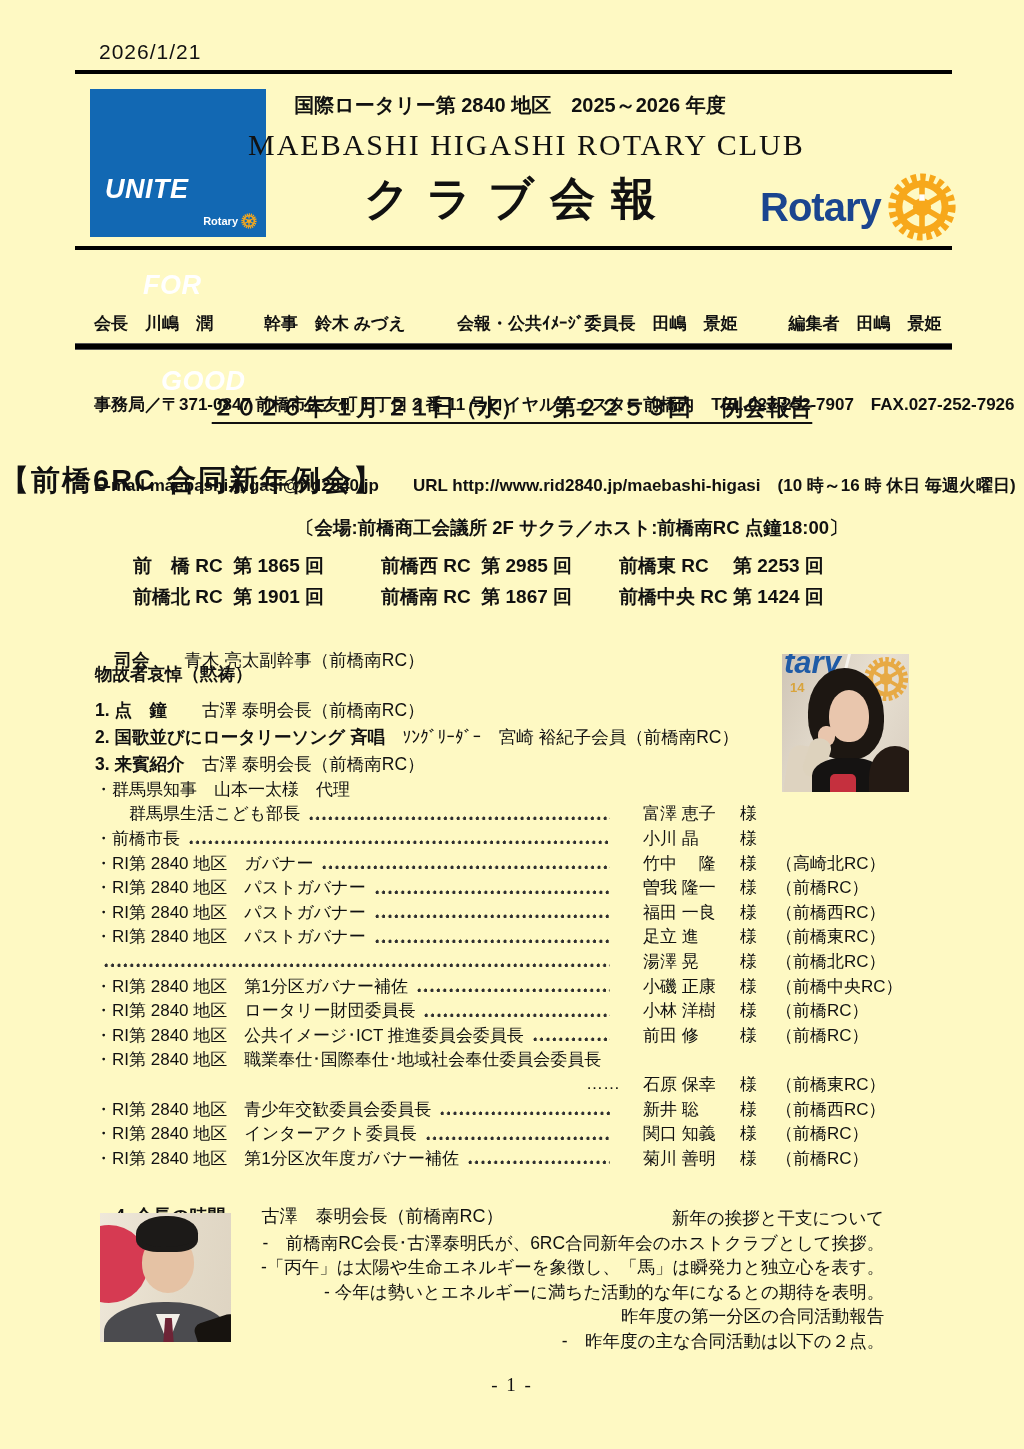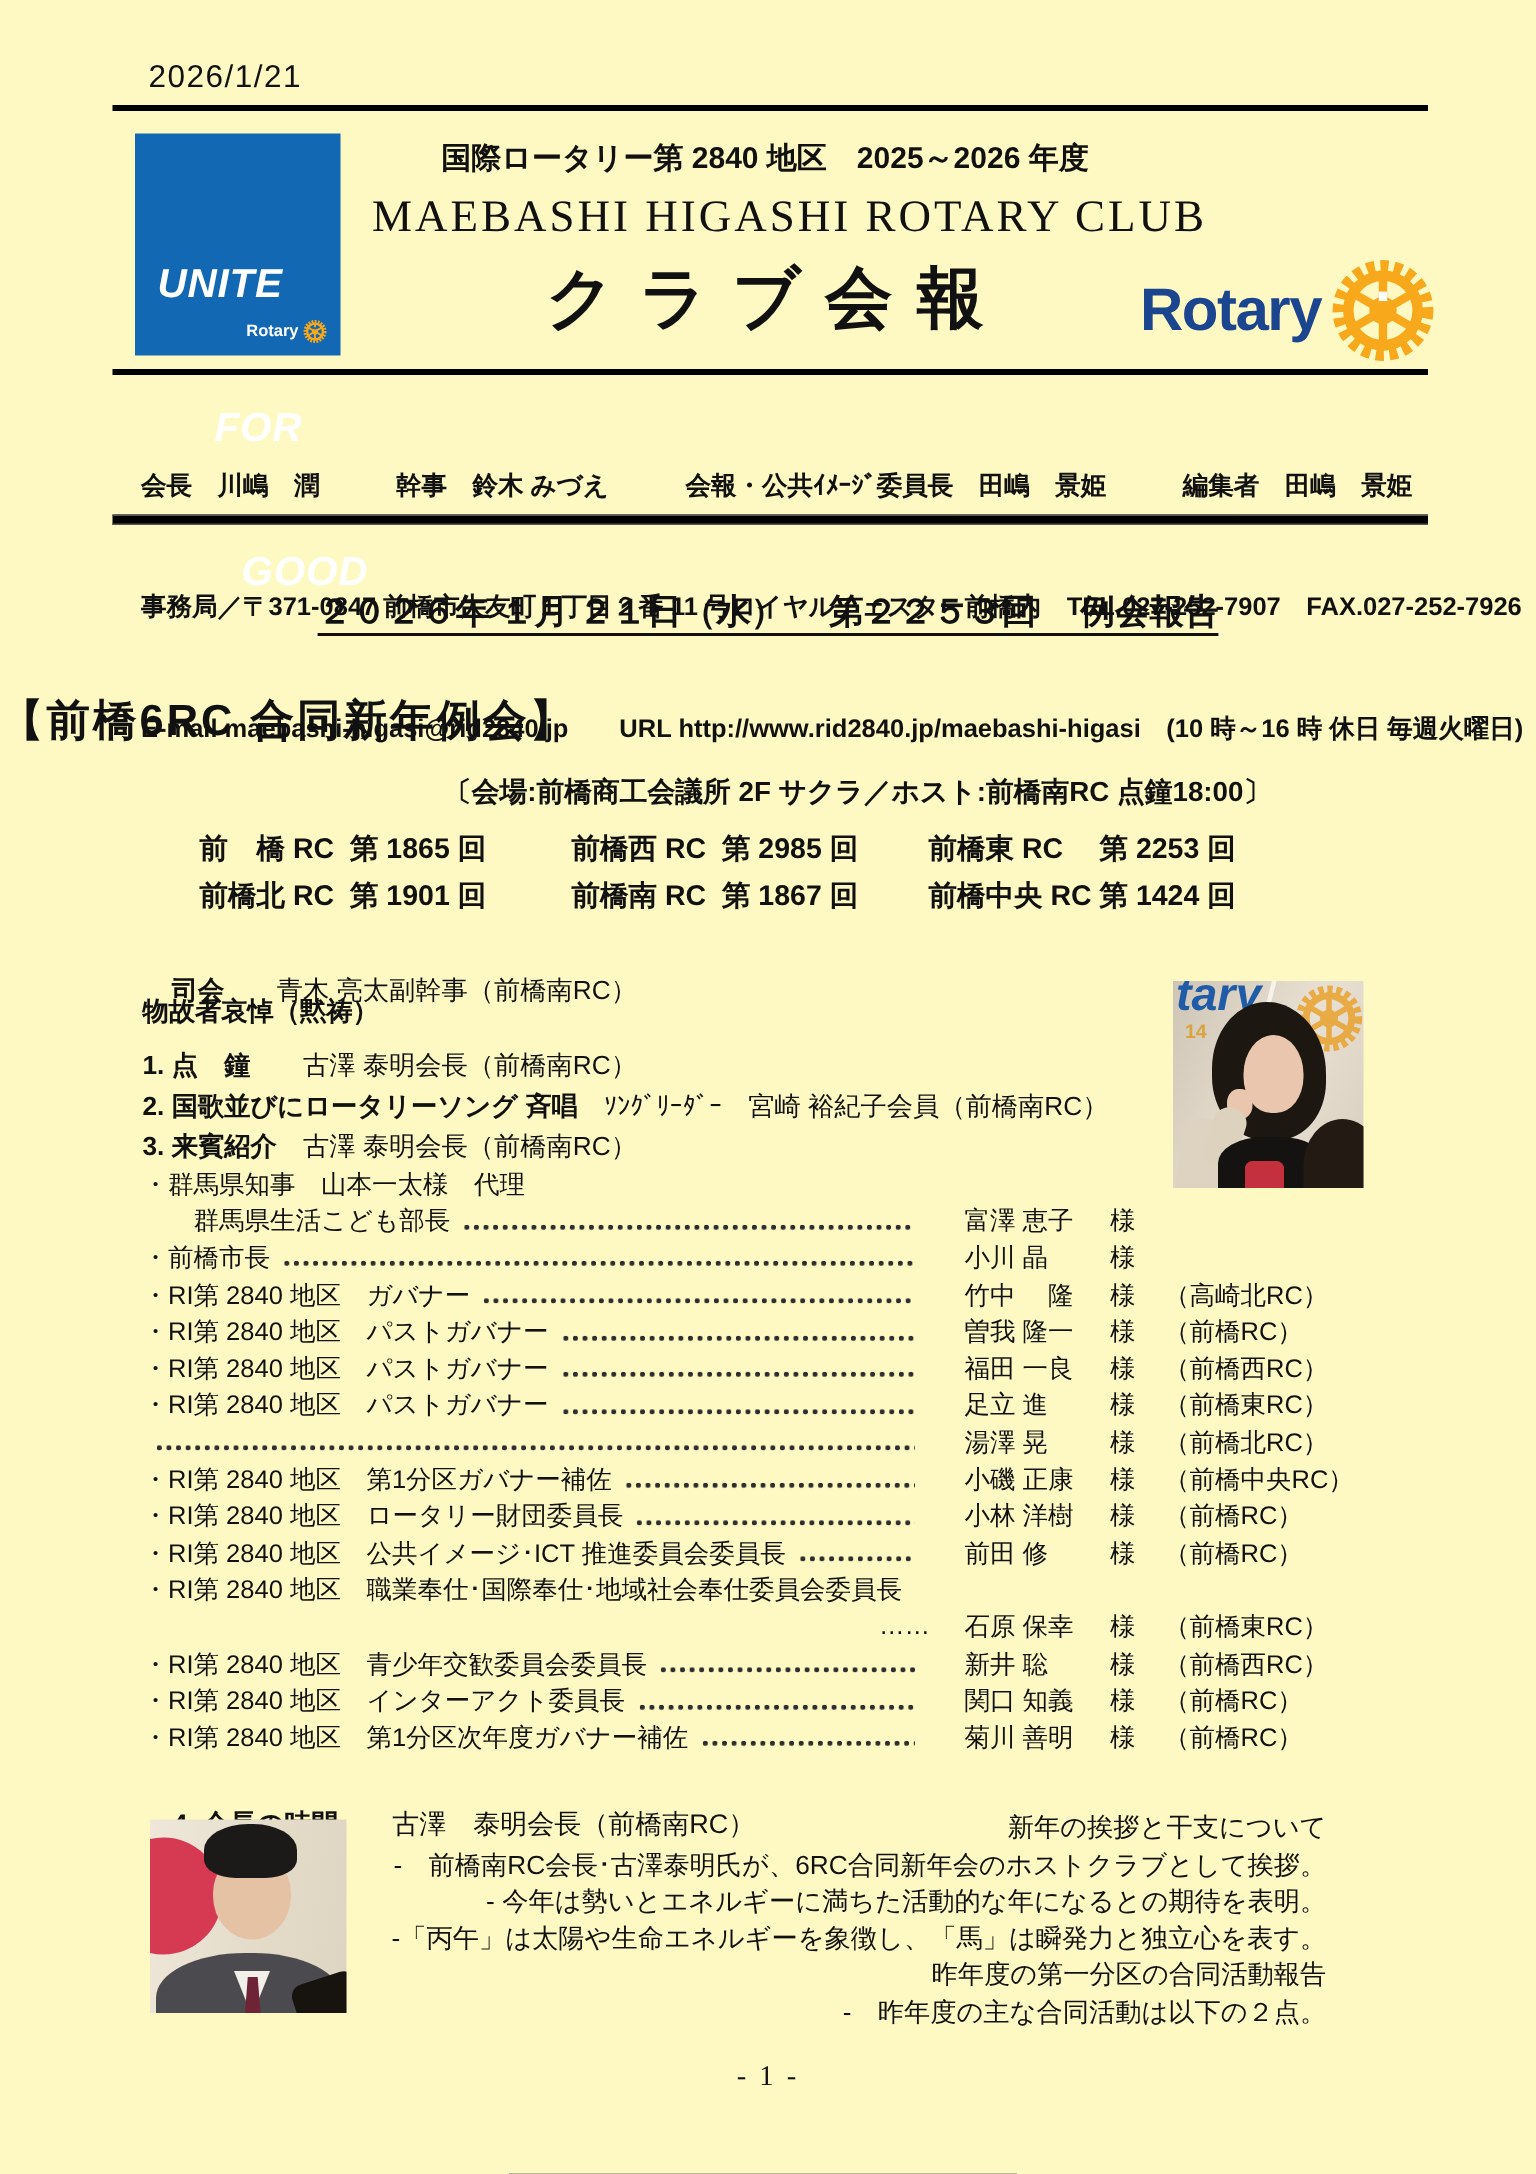--- a/index.html
+++ b/index.html
@@ -8,21 +8,21 @@
   .abs{position:absolute;}
 
   
   .date{left:99px;top:40px;font-size:21px;font-weight:500;letter-spacing:1px;}
   .rule{background:#000;}
   .rule-top{left:75px;top:70px;width:877px;height:4px;}
   .rule-mid{left:75px;top:246px;width:877px;height:4px;}
   .rule-low{left:75px;top:343px;width:877px;height:5px;border-top:1px solid #555;border-bottom:1px solid #555;}
 
   
-  .logo-box{left:90px;top:89px;width:137px;height:148px;background:#1268b3;}
+  .logo-box{left:90px;top:89px;width:176px;height:148px;background:#1268b3;}
   .logo-text{position:absolute;left:15px;top:20px;color:#fff;font-style:italic;font-weight:700;
              font-size:27px;line-height:32px;letter-spacing:.5px;white-space:pre;}
   .logo-l2{padding-left:38px;}
   .logo-l3{padding-left:56px;}
   .logo-brand{position:absolute;right:9px;bottom:8px;display:flex;align-items:center;gap:3px;
               color:#fff;font-size:11px;font-weight:700;}
   .mast-center{left:248px;top:92px;width:524px;text-align:center;}
   .district{font-size:20px;font-weight:700;white-space:nowrap;}
   .club-en{margin-top:9px;font-family:"Liberation Serif",serif;font-size:30px;letter-spacing:2px;white-space:nowrap;}
   .bulletin{margin-top:7px;font-size:45px;font-weight:700;letter-spacing:16px;text-indent:16px;white-space:nowrap;}
@@ -382,16 +382,16 @@
     <div class="pm-flag"></div>
     <div class="pm-suit"></div>
     <div class="pm-face"></div>
     <div class="pm-hair"></div>
     <div class="pm-fringe"></div>
     <div class="pm-shirt"></div>
     <div class="pm-tie"></div>
     <div class="pm-obj"></div>
   </div>
 
-  <div class="abs sec4-body" id="sec4-body"><div>新年の挨拶と干支について</div><div>-　前橋南RC会長･古澤泰明氏が、6RC合同新年会のホストクラブとして挨拶。</div><div class="ind1">- 今年は勢いとエネルギーに満ちた活動的な年になるとの期待を表明。</div><div class="ind1">-「丙午」は太陽や生命エネルギーを象徴し、「馬」は瞬発力と独立心を表す。</div><div>昨年度の第一分区の合同活動報告</div><div>-　昨年度の主な合同活動は以下の２点。</div></div>
+  <div class="abs sec4-body" id="sec4-body"><div>新年の挨拶と干支について</div><div>-　前橋南RC会長･古澤泰明氏が、6RC合同新年会のホストクラブとして挨拶。</div><div class="ind1">-「丙午」は太陽や生命エネルギーを象徴し、「馬」は瞬発力と独立心を表す。</div><div class="ind1">- 今年は勢いとエネルギーに満ちた活動的な年になるとの期待を表明。</div><div>昨年度の第一分区の合同活動報告</div><div>-　昨年度の主な合同活動は以下の２点。</div></div>
 
   <div class="abs footer">- 1 -</div>
 </div>
 
 </body></html>

